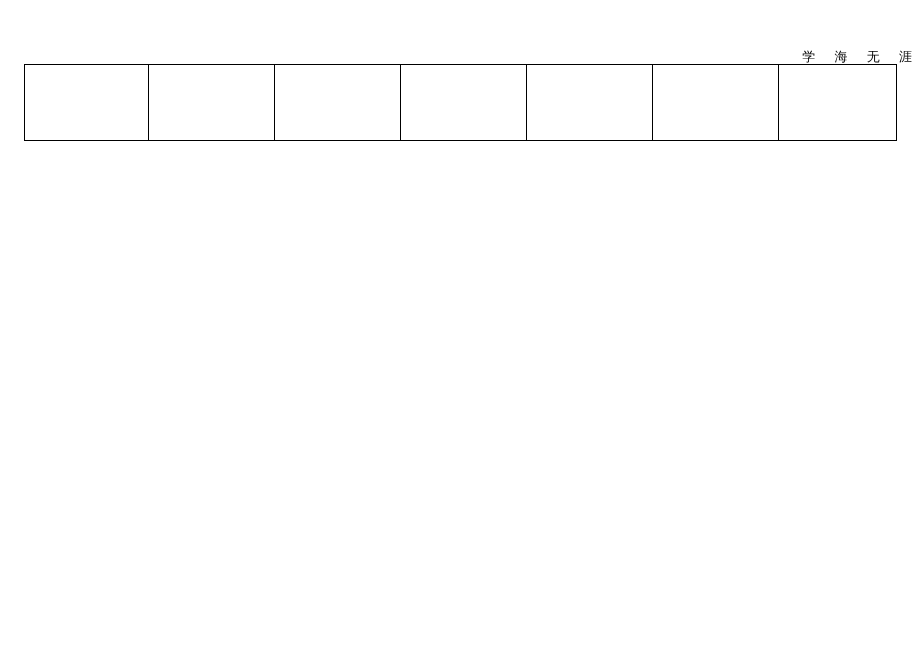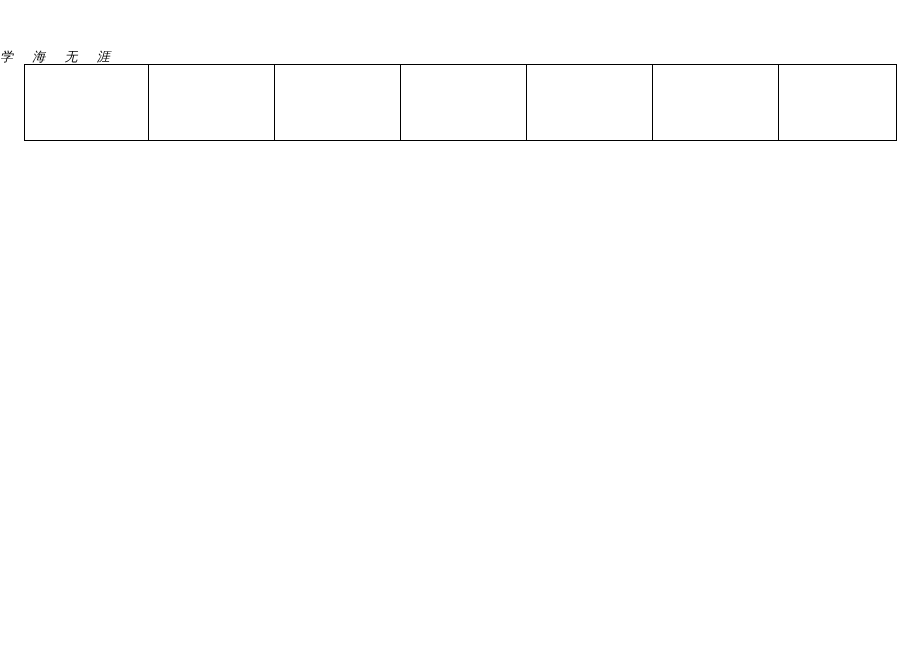--- a/index.html
+++ b/index.html
@@ -12,25 +12,24 @@
       height: 651px;
       background: #ffffff;
       font-family: "SimSun", "宋体", serif;
       position: relative;
     }
     .header-title {
       position: absolute;
       top: 48px;
       left: 0;
       width: 100%;
-      text-align: left;
+      text-align: right;
       font-size: 13px;
       letter-spacing: 8px;
       color: #000;
-      font-style: italic;
     }
     .table-container {
       position: absolute;
       top: 64px;
       left: 24px;
       width: 872px;
     }
     .doc-table {
       width: 100%;
       border-collapse: collapse;

